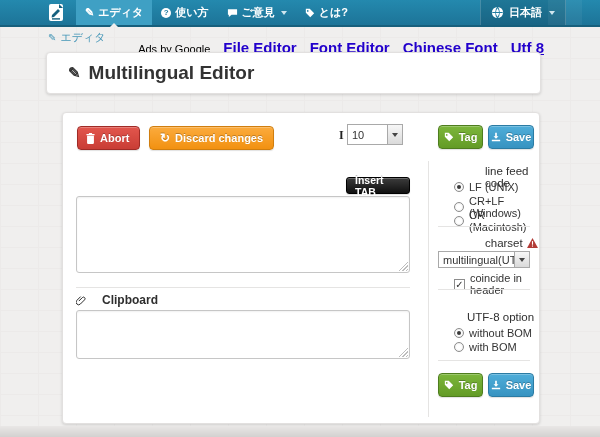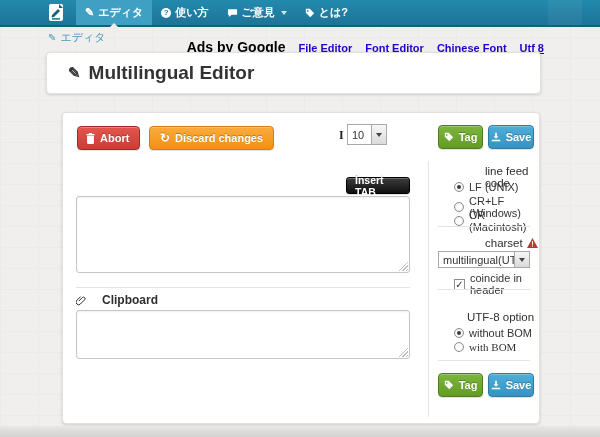--- a/index.html
+++ b/index.html
@@ -33,22 +33,22 @@
     border-top:4px solid #cfe6ef; margin-left:2px; }
   .lang { position:absolute; left:480px; top:0; height:25px; display:flex; align-items:center; gap:5px;
     padding:0 10px; background:rgba(0,0,0,.13); border-left:1px solid rgba(255,255,255,.18);
     border-right:1px solid rgba(255,255,255,.18); color:#fff; font-size:11px; font-weight:bold; cursor:pointer; }
   .lang-hl { position:absolute; left:548px; top:0; height:25px; width:34px; background:rgba(255,255,255,.05); }
 
   
   .breadcrumb { position:absolute; left:48px; top:30px; display:flex; align-items:center; gap:4px;
     color:#4596b7; font-size:11px; cursor:pointer; }
   .ads { position:absolute; right:56px; top:39px; display:flex; gap:13px; align-items:baseline; }
-  .ads-heading { font-size:14px; font-weight:bold; color:#000; text-decoration:underline; }
-  .ad-link { font-size:11px; font-weight:bold; color:#2200cc; text-decoration:underline; cursor:pointer; }
+  .ads-heading { font-size:11px; font-weight:normal; color:#000; text-decoration:underline; }
+  .ad-link { font-size:15px; font-weight:bold; color:#2200cc; text-decoration:underline; cursor:pointer; }
 
   
   .card { position:absolute; background:#fff; border:1px solid #e2e0df; border-radius:4px;
     box-shadow:0 1px 3px rgba(0,0,0,.14); }
   .header-card { left:46px; top:52px; width:495px; height:42px; }
   .page-title { position:absolute; left:21px; top:9px; display:flex; align-items:center; gap:8px;
     font-size:19px; font-weight:bold; color:#333; }
   .title-pencil { font-size:15px; color:#333; }
 
   .panel { left:62px; top:112px; width:478px; height:312px; }
@@ -132,20 +132,28 @@
         <span>ご意見</span>
         <span class="caret"></span>
       </div>
       <div class="nav-item">
         <svg width="10" height="10" viewBox="0 0 12 12">
           <path fill="#fff" fill-rule="evenodd" d="M1 1h4.7L11 6.3 6.3 11 1 5.7V1zm2.3 1.5a1 1 0 100 2 1 1 0 000-2z"></path>
         </svg>
         <span>とは?</span>
       </div>
     </div>
+    <div class="lang">
+      <svg width="13" height="13" viewBox="0 0 14 14">
+        <circle cx="7" cy="7" r="6" fill="#fff"></circle>
+        <path d="M7 1.2a9.5 9.5 0 000 11.6 M7 1.2a9.5 9.5 0 010 11.6 M1.4 7h11.2" stroke="#1f7ba0" stroke-width="1.1" fill="none"></path>
+      </svg>
+      <span>日本語</span>
+      <span class="caret"></span>
+    </div>
     <div class="lang-hl"></div>
   </div>
 
   <div class="breadcrumb">
     <span class="icon-glyph" style="font-size:10px;">✎</span>
     <span>エディタ</span>
   </div>
 
   <div class="ads">
     <span class="ads-heading">Ads by Google</span>
@@ -169,21 +177,21 @@
         <path fill="#fff" d="M3.5 0h3l.5 1H9.5v1.3H.5V1H3zM1.2 3h7.6v8.1c0 .5-.4.9-.9.9H2.1a.9.9 0 01-.9-.9V3z"></path>
       </svg>
       <span>Abort</span>
     </div>
     <div class="btn btn-orange" style="left:86px; top:13px;">
       <span class="icon-glyph" style="font-size:12px;">↻</span>
       <span>Discard changes</span>
     </div>
 
     <span class="text-height-icon" style="left:276px; top:15px;">I</span>
-    <div class="sel" style="left:284px; top:11px; width:40px; height:21px;">
+    <div class="sel" style="left:284px; top:11px; width:56px; height:21px;">
       <span class="val">10</span>
       <span class="dd">
           <span class="dd-arrow"></span>
         </span>
     </div>
 
     <div class="btn btn-green" style="left:375px; top:12px; width:45px; padding:0;">
       <svg width="10" height="10" viewBox="0 0 12 12">
         <path fill="#fff" fill-rule="evenodd" d="M1 1h4.7L11 6.3 6.3 11 1 5.7V1zm2.3 1.5a1 1 0 100 2 1 1 0 000-2z"></path>
       </svg>
@@ -252,21 +260,21 @@
       <span>coincide in header</span>
     </div>
 
     <div class="h-divider" style="left:375px; top:176px; width:92px;"></div>
 
     <div class="side-heading" style="left:357px; top:198px;">UTF-8 option</div>
     <div class="opt-row" style="left:375px; top:214px;">
       <span class="radio on"></span>
       <span>without BOM</span>
     </div>
-    <div class="opt-row" style="left:375px; top:228px;font-family:Liberation Serif, serif;">
+    <div class="opt-row" style="left:375px; top:228px;">
       <span class="radio"></span>
       <span>with BOM</span>
     </div>
 
     <div class="h-divider" style="left:375px; top:247px; width:92px;"></div>
 
     <div class="btn btn-green" style="left:375px; top:260px; width:45px; padding:0;">
       <svg width="10" height="10" viewBox="0 0 12 12">
         <path fill="#fff" fill-rule="evenodd" d="M1 1h4.7L11 6.3 6.3 11 1 5.7V1zm2.3 1.5a1 1 0 100 2 1 1 0 000-2z"></path>
       </svg>

